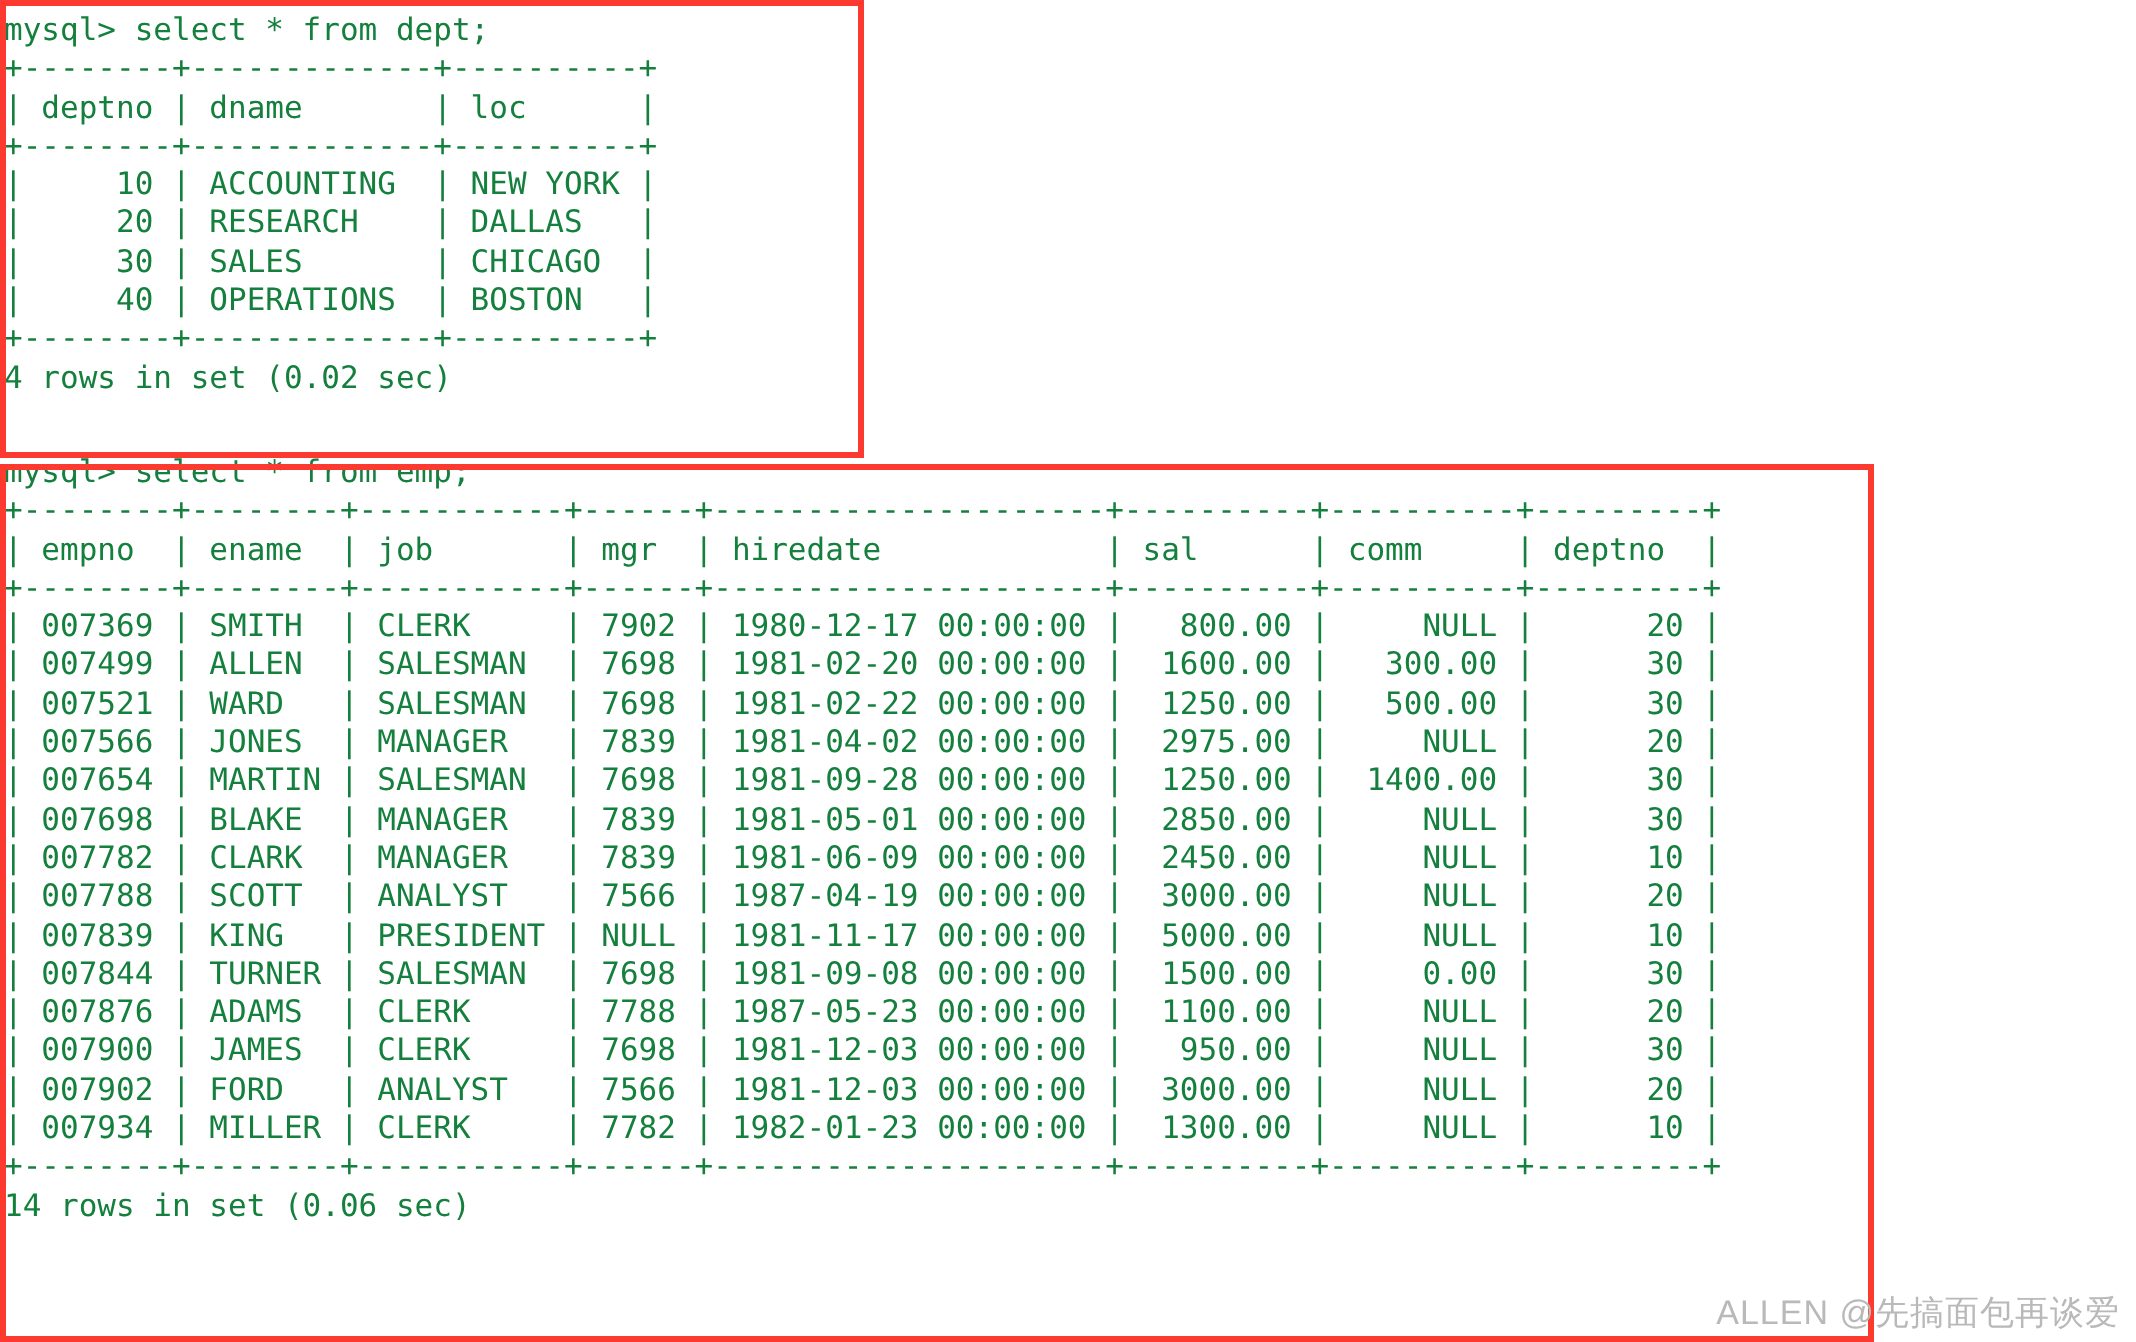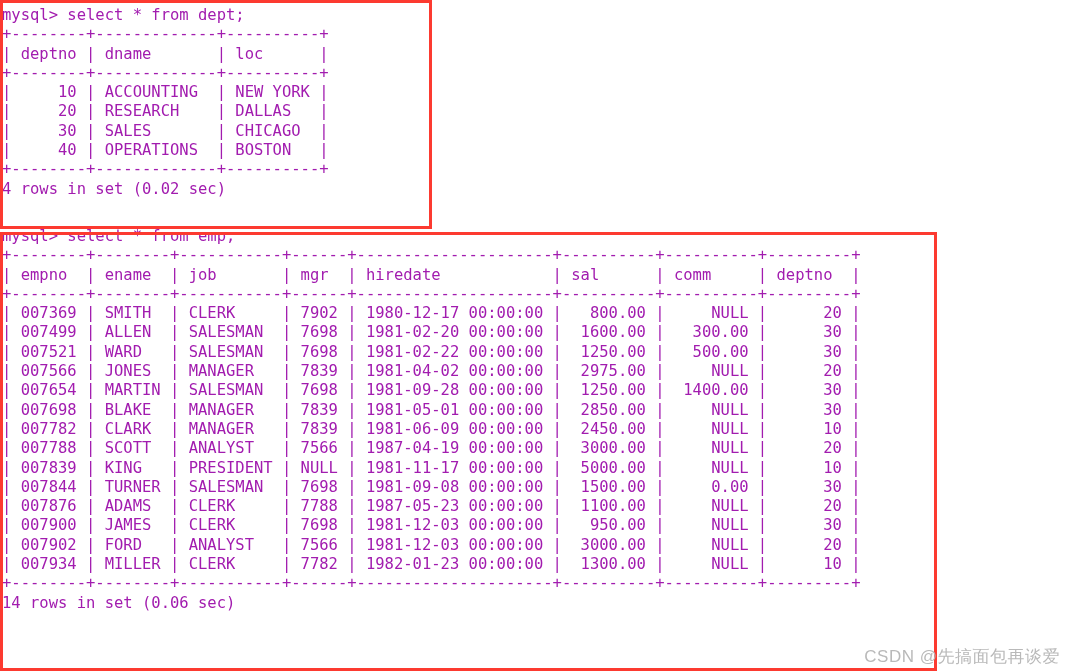--- a/index.html
+++ b/index.html
@@ -16,21 +16,21 @@
     font-family: "DejaVu Sans Mono", "Liberation Mono", monospace;
   }
 
   
   .term {
     position: absolute;
     left: 2px;
     font-family: "DejaVu Sans Mono", "Liberation Mono", monospace;
     font-size: 15.5px;
     line-height: 19.3px;
-    color: #a21caf;
+    color: #15803d;
     white-space: pre;
     letter-spacing: 0px;
     margin: 0;
   }
 
   #dept-block { top: 6px; }
   #emp-block  { top: 227px; }
 
   
   .redbox {
@@ -96,13 +96,13 @@
 | 007876 | ADAMS  | CLERK     | 7788 | 1987-05-23 00:00:00 |  1100.00 |     NULL |      20 |
 | 007900 | JAMES  | CLERK     | 7698 | 1981-12-03 00:00:00 |   950.00 |     NULL |      30 |
 | 007902 | FORD   | ANALYST   | 7566 | 1981-12-03 00:00:00 |  3000.00 |     NULL |      20 |
 | 007934 | MILLER | CLERK     | 7782 | 1982-01-23 00:00:00 |  1300.00 |     NULL |      10 |
 +--------+--------+-----------+------+---------------------+----------+----------+---------+
 14 rows in set (0.06 sec)</pre>
 
 <div class="redbox" id="redbox-dept"></div>
 <div class="redbox" id="redbox-emp"></div>
 
-<div id="watermark">CSDN @先搞面包再谈爱</div>
+<div id="watermark">ALLEN @先搞面包再谈爱</div>
 
 </body></html>

